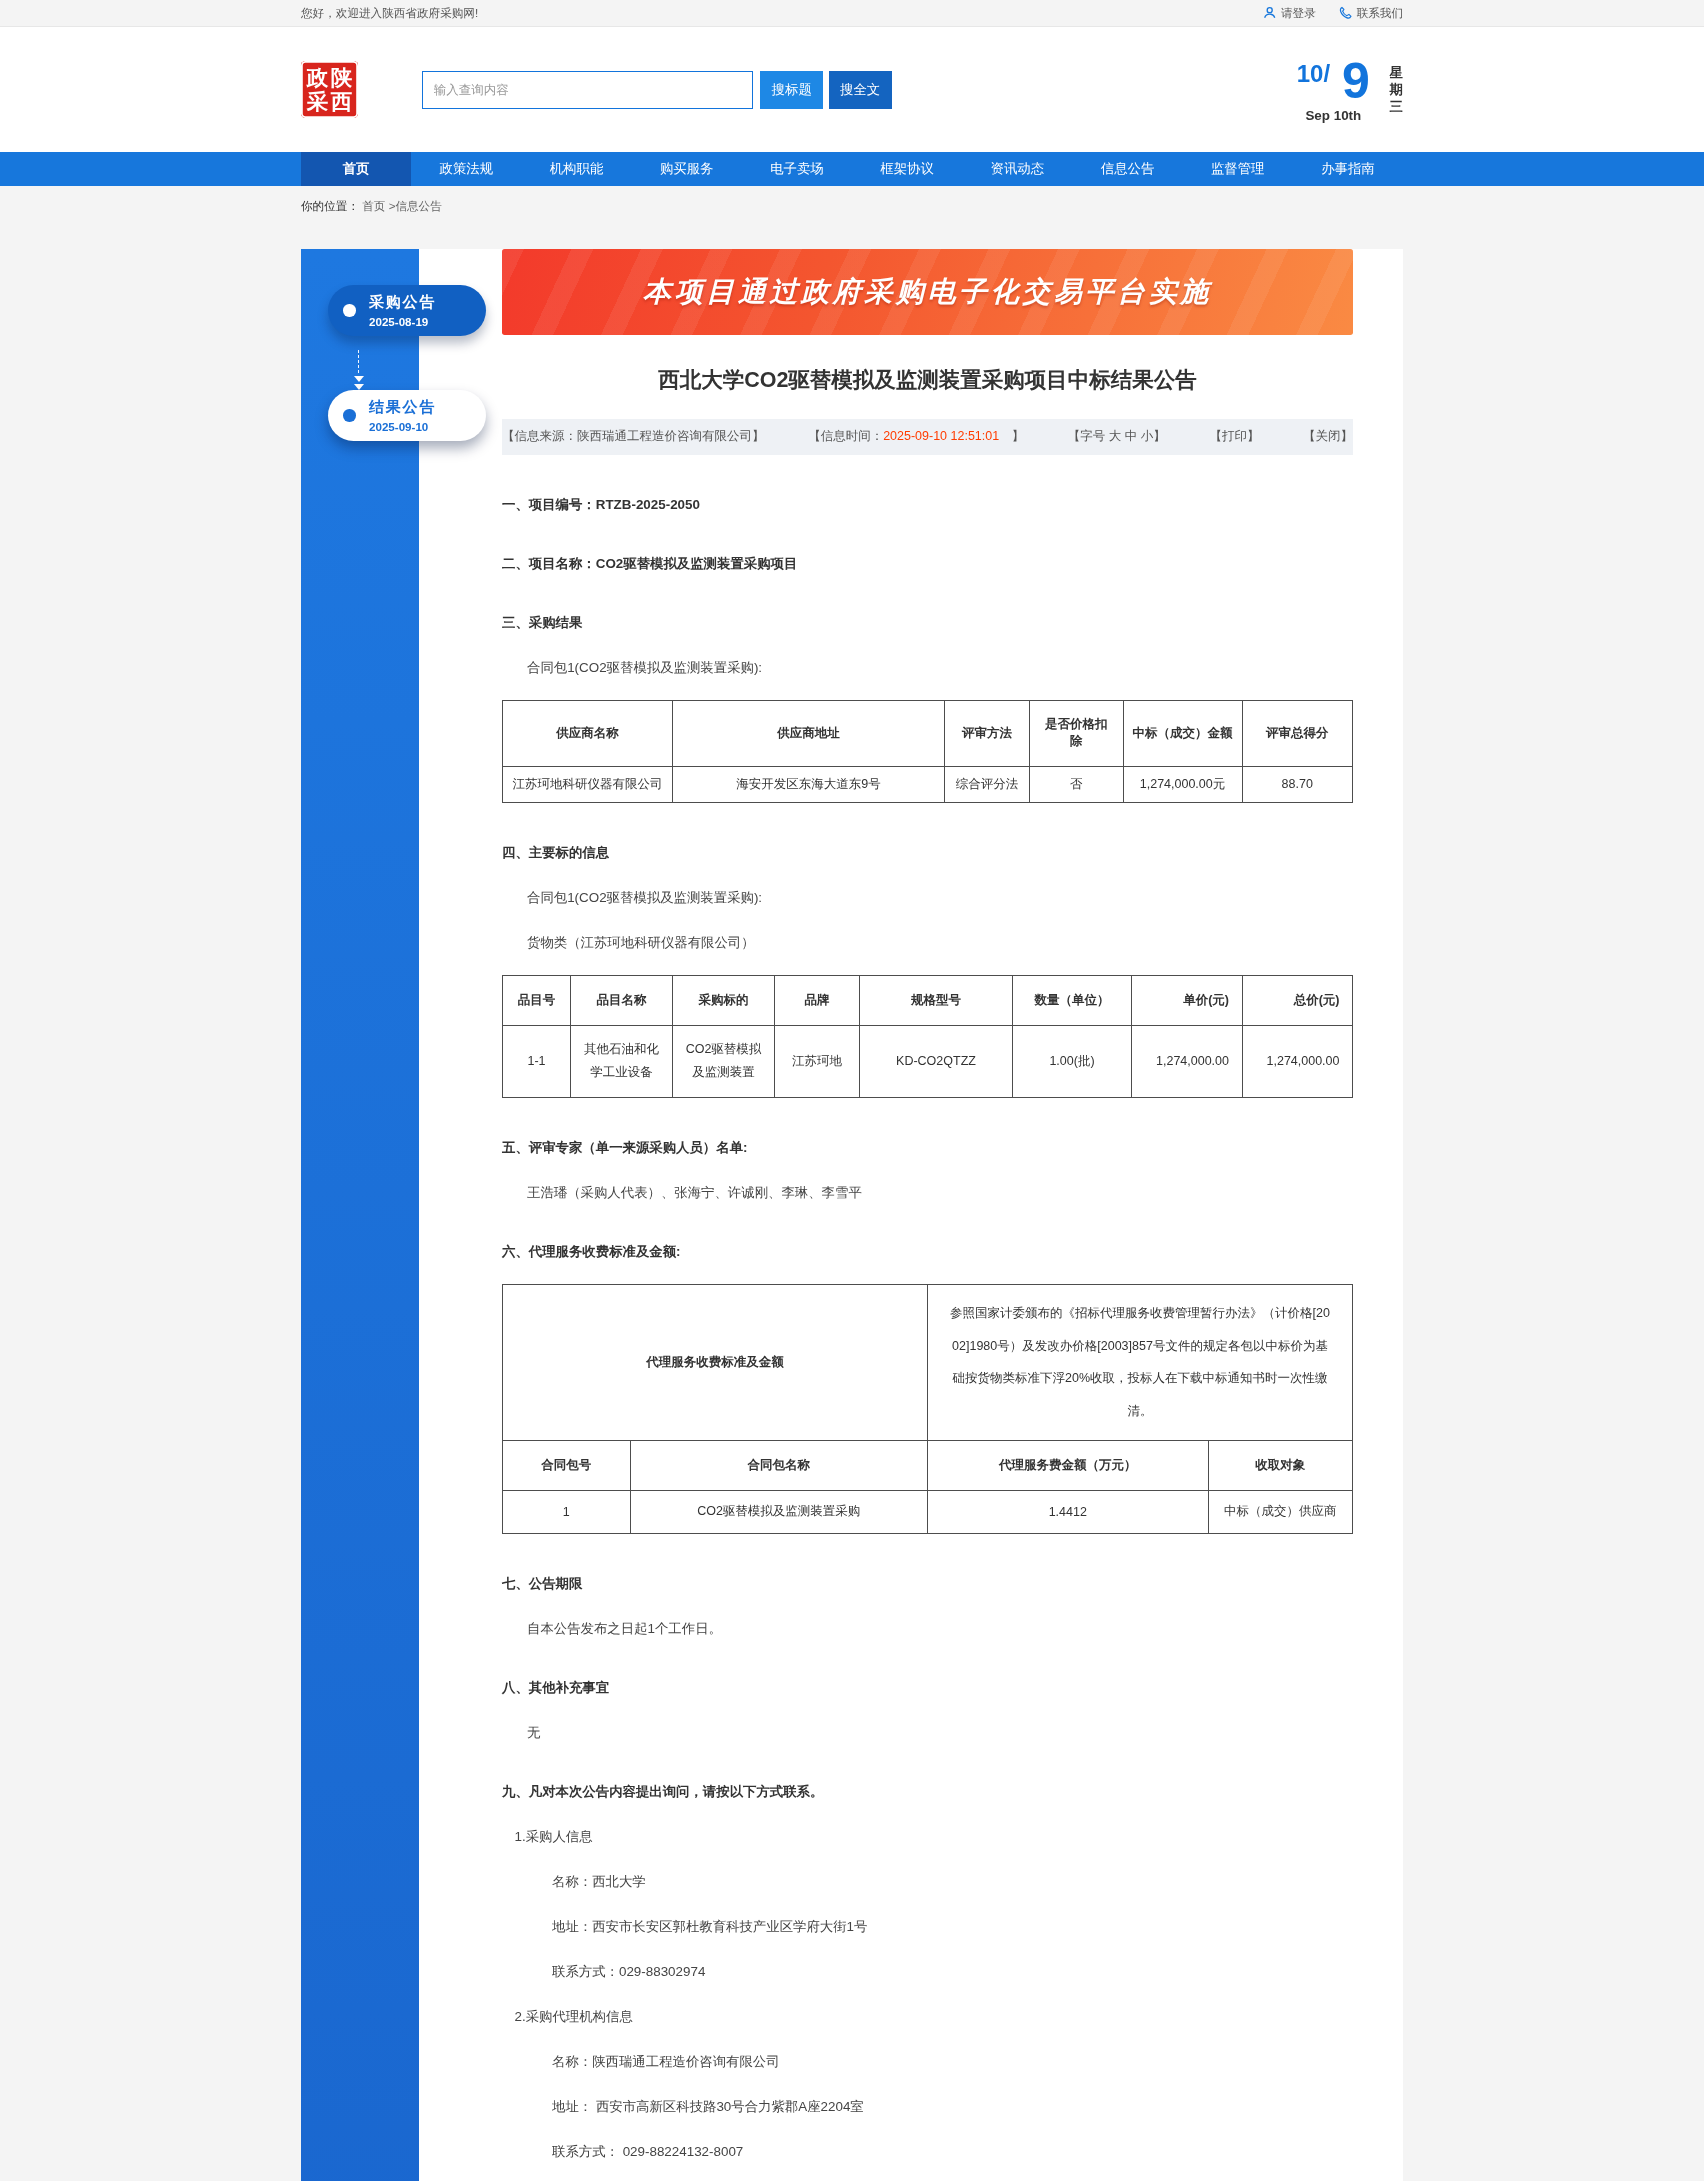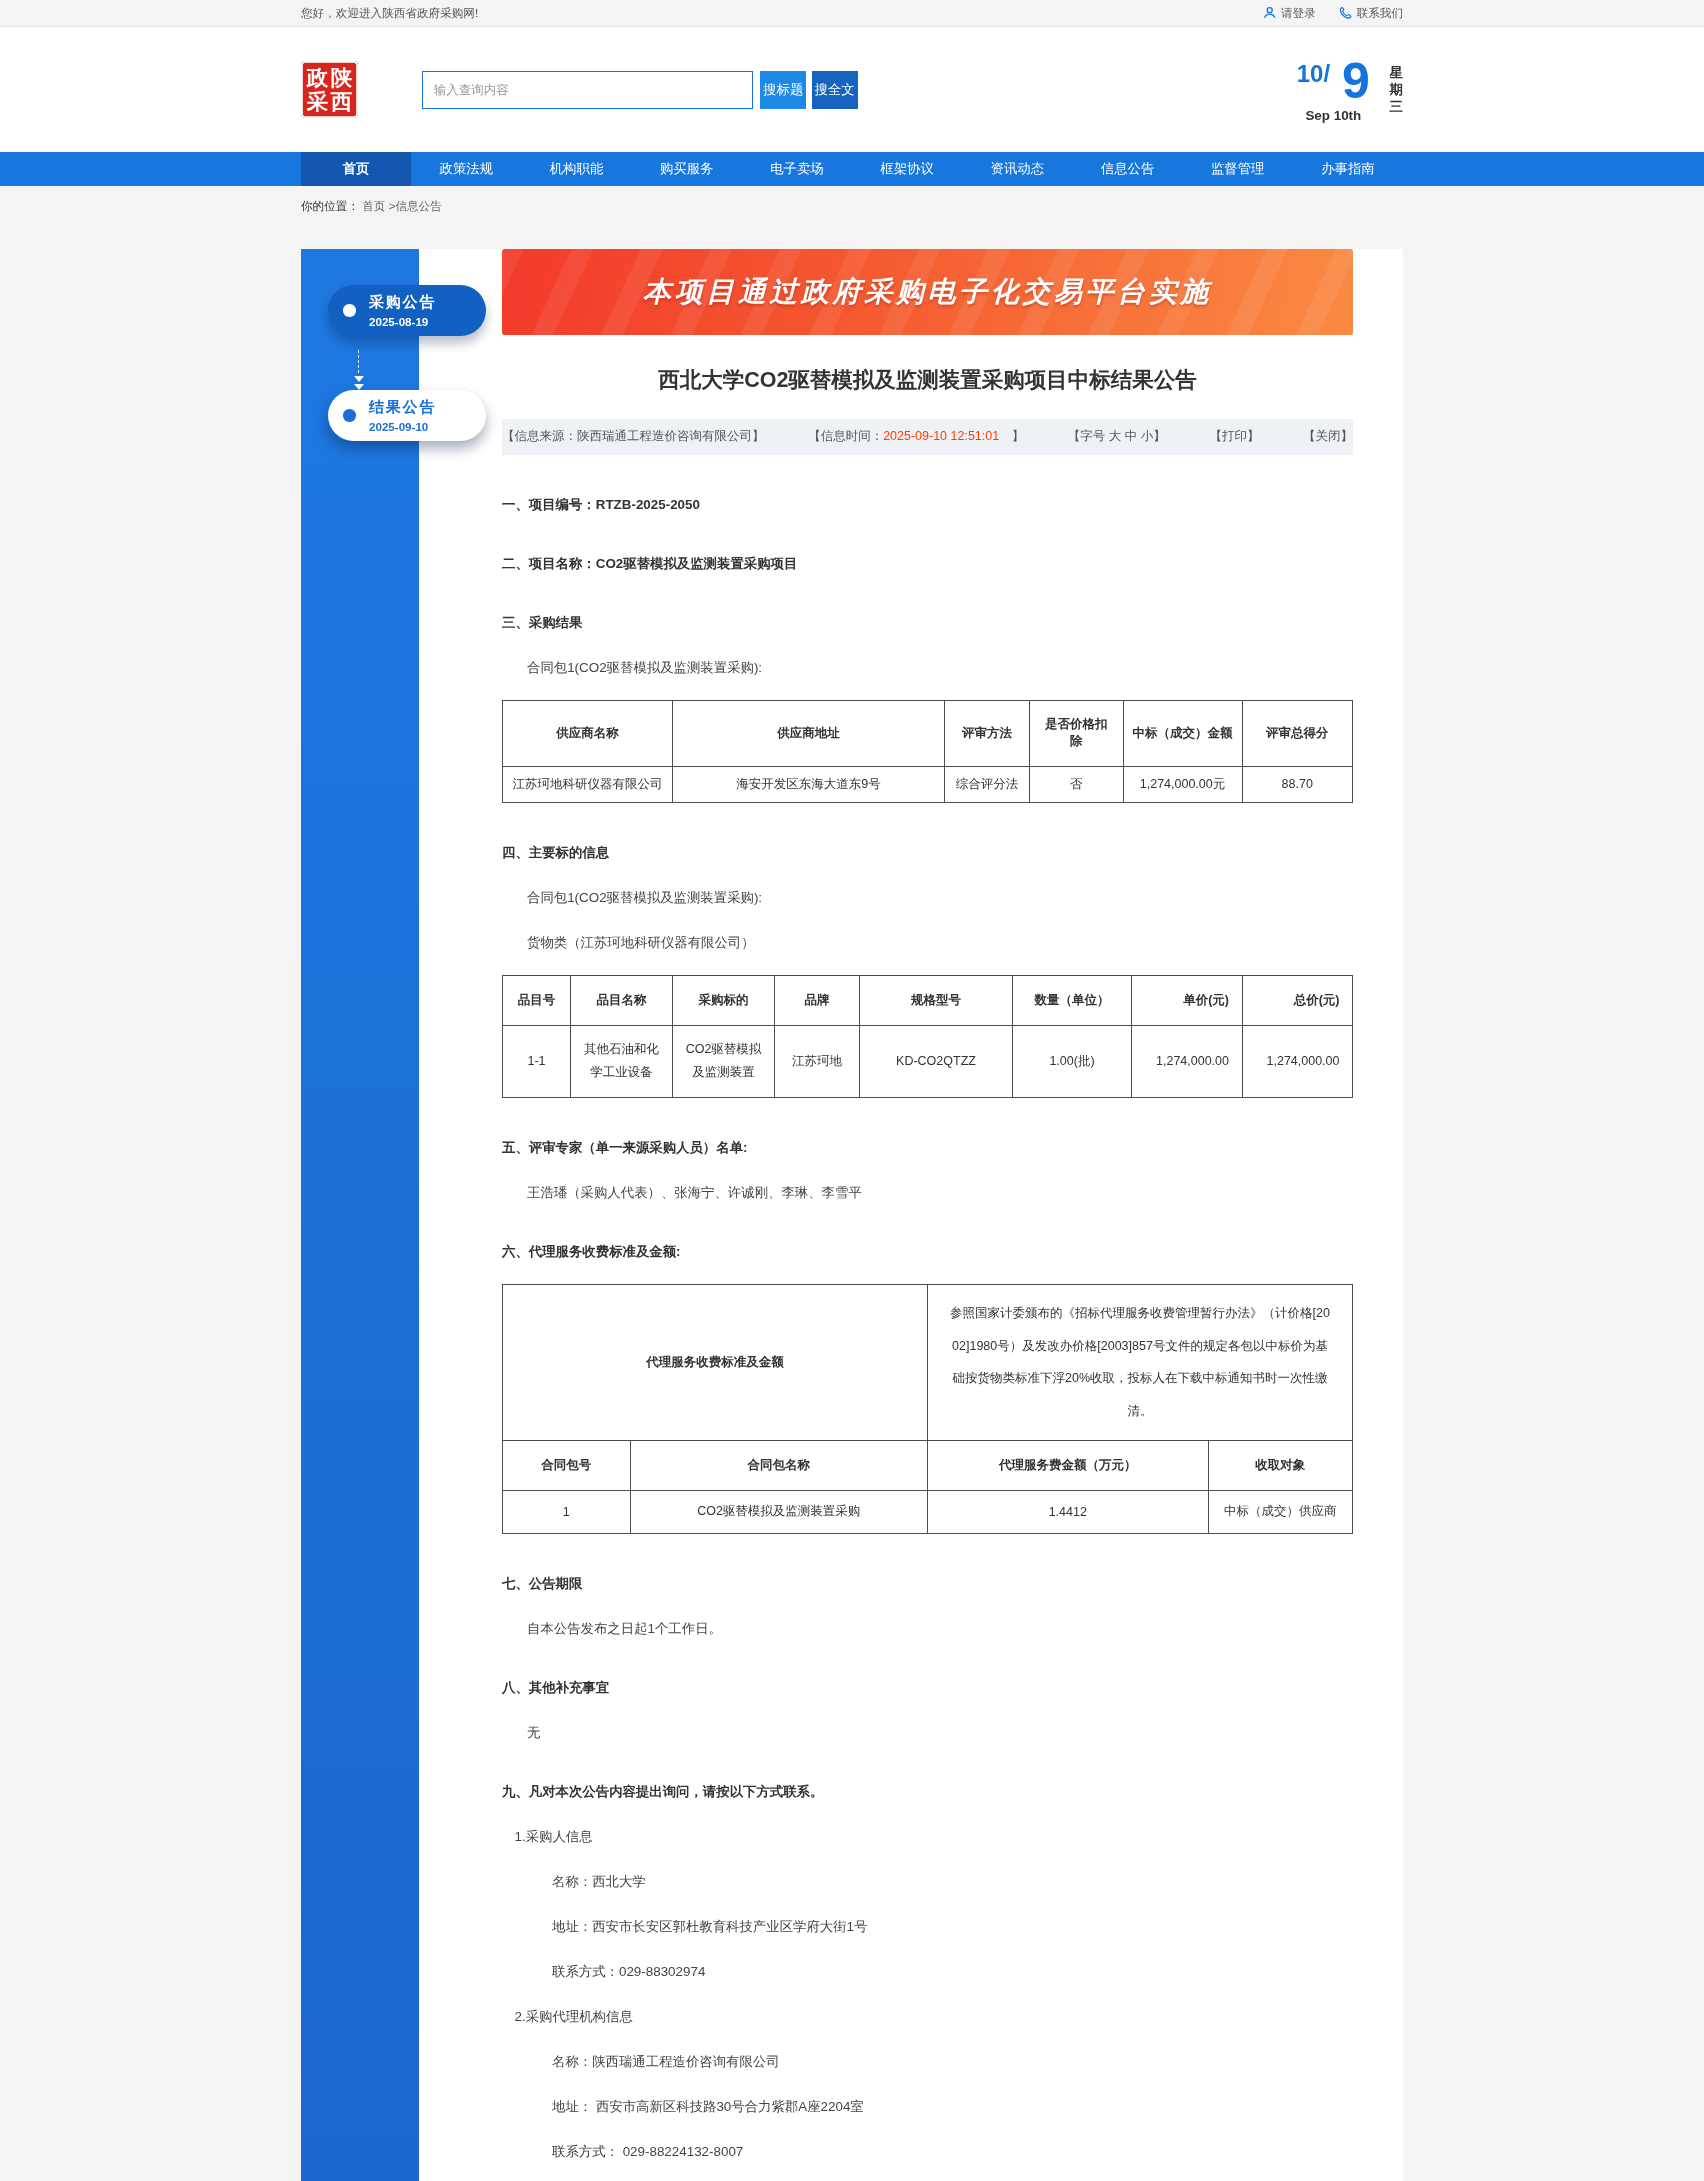--- a/index.html
+++ b/index.html
@@ -17,21 +17,21 @@
   .masthead { background:#fff; height:125px; }
   .masthead .container { display:flex; align-items:center; height:100%; }
   .logo { width:57px; height:57px; background:#d8251d; border-radius:4.5px; display:grid; grid-template-columns:1fr 1fr; padding:4.5px; box-shadow:inset 0 0 0 1.8px #fff, inset 0 0 0 3.6px #d8251d; }
   .logo span { color:#fff; font-weight:bold; font-size:21.5px; line-height:24px; text-align:center; }
   .site-titles { margin-left:14.3px; }
   .site-title { font-size:24px; font-weight:bold; color:#3a3a3a; letter-spacing:8px; }
   .site-subtitle { font-size:19px; font-weight:bold; color:#3a3a3a; letter-spacing:1.3px; margin-top:7.2px; }
   .searchbox { margin-left:64px; display:flex; align-items:center; }
   .searchbox input { width:331px; height:38px; border:1.8px solid #1274dc; padding:0 10.7px; font-size:12.5px; color:#333; outline:none; }
   .searchbox input::placeholder { color:#999; }
-  .search-btn { height:38px; width:46px; border:none; color:#fff; font-size:13.4px; cursor:pointer; }
+  .search-btn { height:38px; width:63px; border:none; color:#fff; font-size:13.4px; cursor:pointer; }
   .btn-title { background:#1e88e5; margin-left:7.2px; }
   .btn-full { background:#1464c0; margin-left:5.4px; }
   .dateblock { margin-left:auto; display:flex; align-items:center; gap:19.7px; }
   .date-nums { text-align:center; }
   .date-line { color:#1274dc; font-weight:bold; display:flex; align-items:flex-start; justify-content:center;gap:12px; }
   .date-small { font-size:24px; line-height:36px; }
   .date-big { font-size:50px; line-height:50px; }
   .date-en { font-size:13.4px; font-weight:bold; color:#333; margin-top:1.8px; }
   .weekday { display:flex; flex-direction:column; font-size:13.4px; font-weight:bold; color:#333; line-height:17px; }
 

